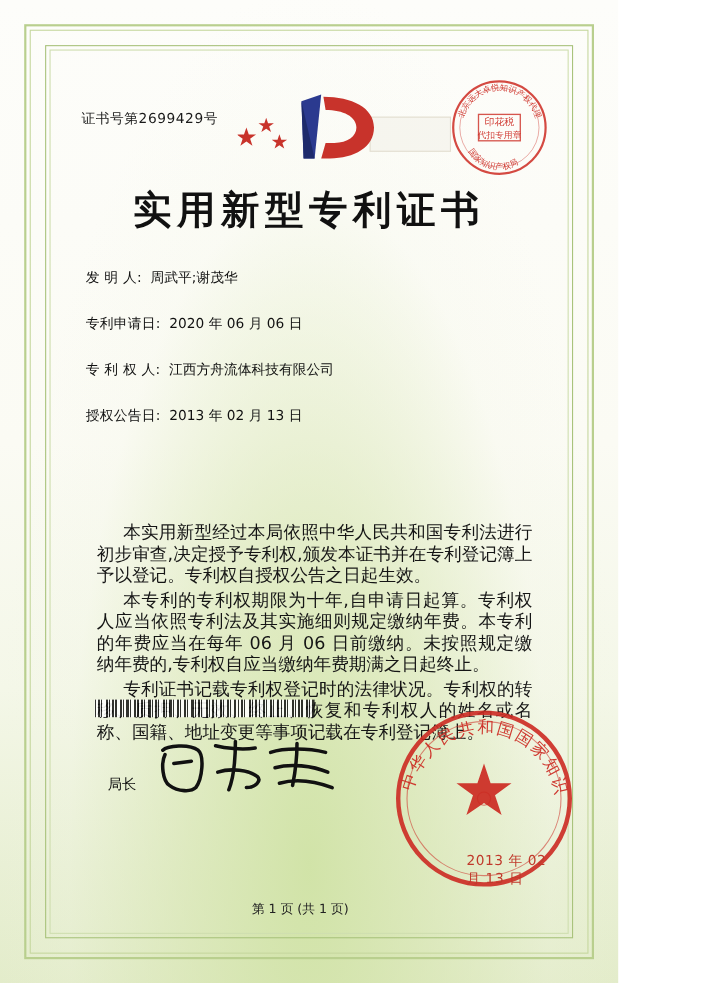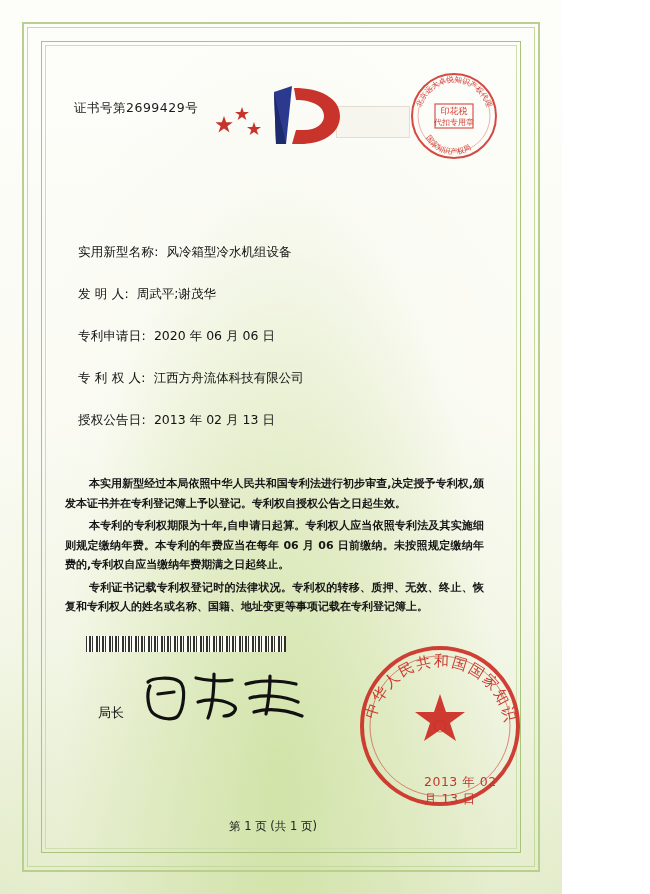--- a/index.html
+++ b/index.html
@@ -141,29 +141,28 @@
     display: inline-block;
     letter-spacing: 0.2px;
   }
   .field-value {
     display: inline-block;
     margin-left: 4px;
   }
 
   .body-text {
     position: absolute;
-    left: 9px;
+    left: 32px;
     right: 22px;
     top: 418px;
-    font-size: 11px;
+    font-size: 16px;
     line-height: 19.5px;
     color: #151515;
     text-align: justify;
     font-family: "DejaVu Sans", "Liberation Sans", sans-serif;
-    font-weight: bold;
   }
   .body-text p {
     margin: 0 0 3px 0;
     text-indent: 24px;
   }
 
   
   .barcode {
     position: absolute;
     left: 30px;
@@ -273,26 +272,23 @@
         <text font-size="7.5" fill="#cc2a22" opacity="0.9" font-family="DejaVu Sans, sans-serif">
           <textPath href="#arcTop" startOffset="8%">北京远大卓悦知识产权代理</textPath>
         </text>
         <path id="arcBot" d="M 14 52 A 32 32 0 0 0 78 52" fill="none"></path>
         <text font-size="7.5" fill="#cc2a22" opacity="0.9" font-family="DejaVu Sans, sans-serif">
           <textPath href="#arcBot" startOffset="16%">国家知识产权局</textPath>
         </text>
       </svg>
     </div>
 
+    <div class="main-title">实用新型专利证书</div>
 
     <div class="fields">
-      <div class="field-row">
-        <span class="field-label">实用新型名称:</span>
-        <span class="field-value">风冷箱型冷水机组设备</span>
-      </div>
       <div class="field-row">
         <span class="field-label">发 明 人:</span>
         <span class="field-value">周武平;谢茂华</span>
       </div>
       <div class="field-row">
         <span class="field-label">专利申请日:</span>
         <span class="field-value">2020 年 06 月 06 日</span>
       </div>
       <div class="field-row">
         <span class="field-label">专 利 权 人:</span>

